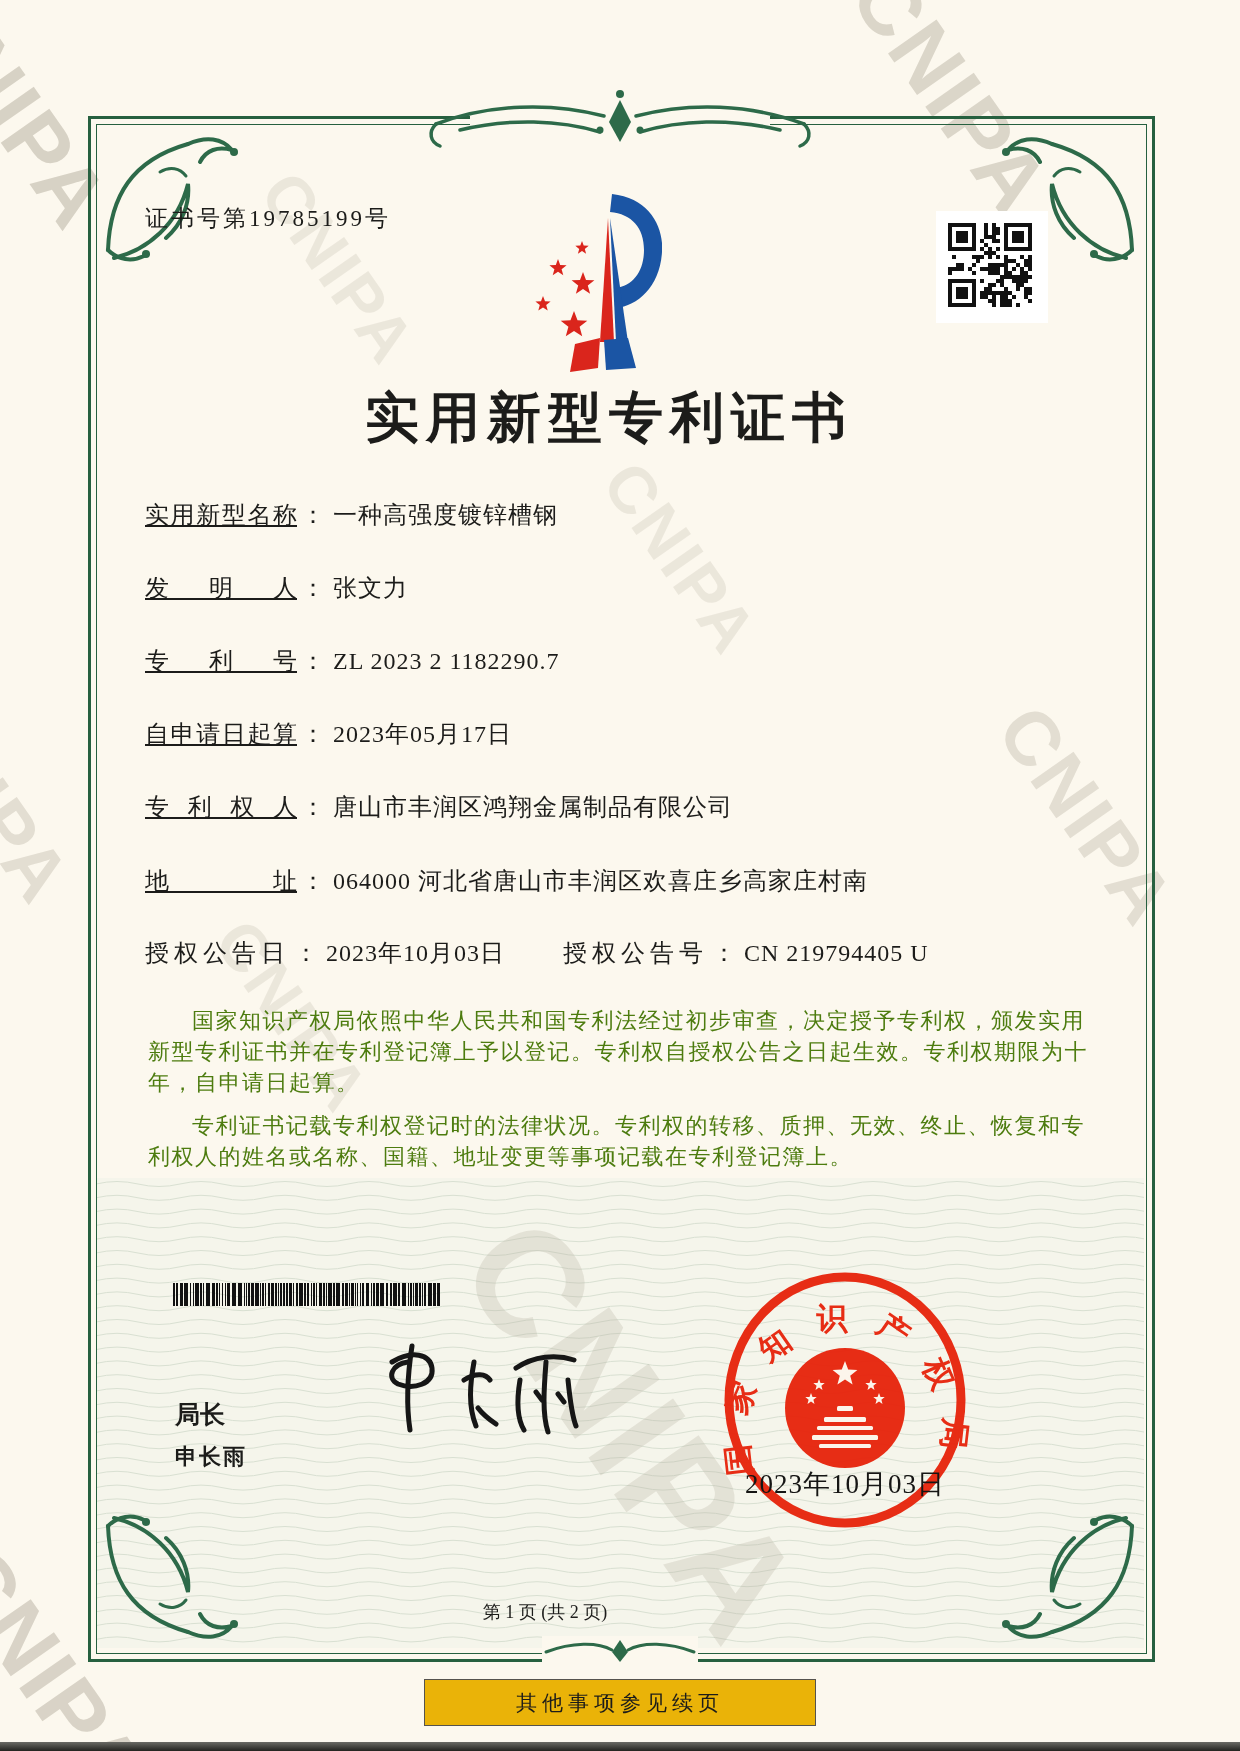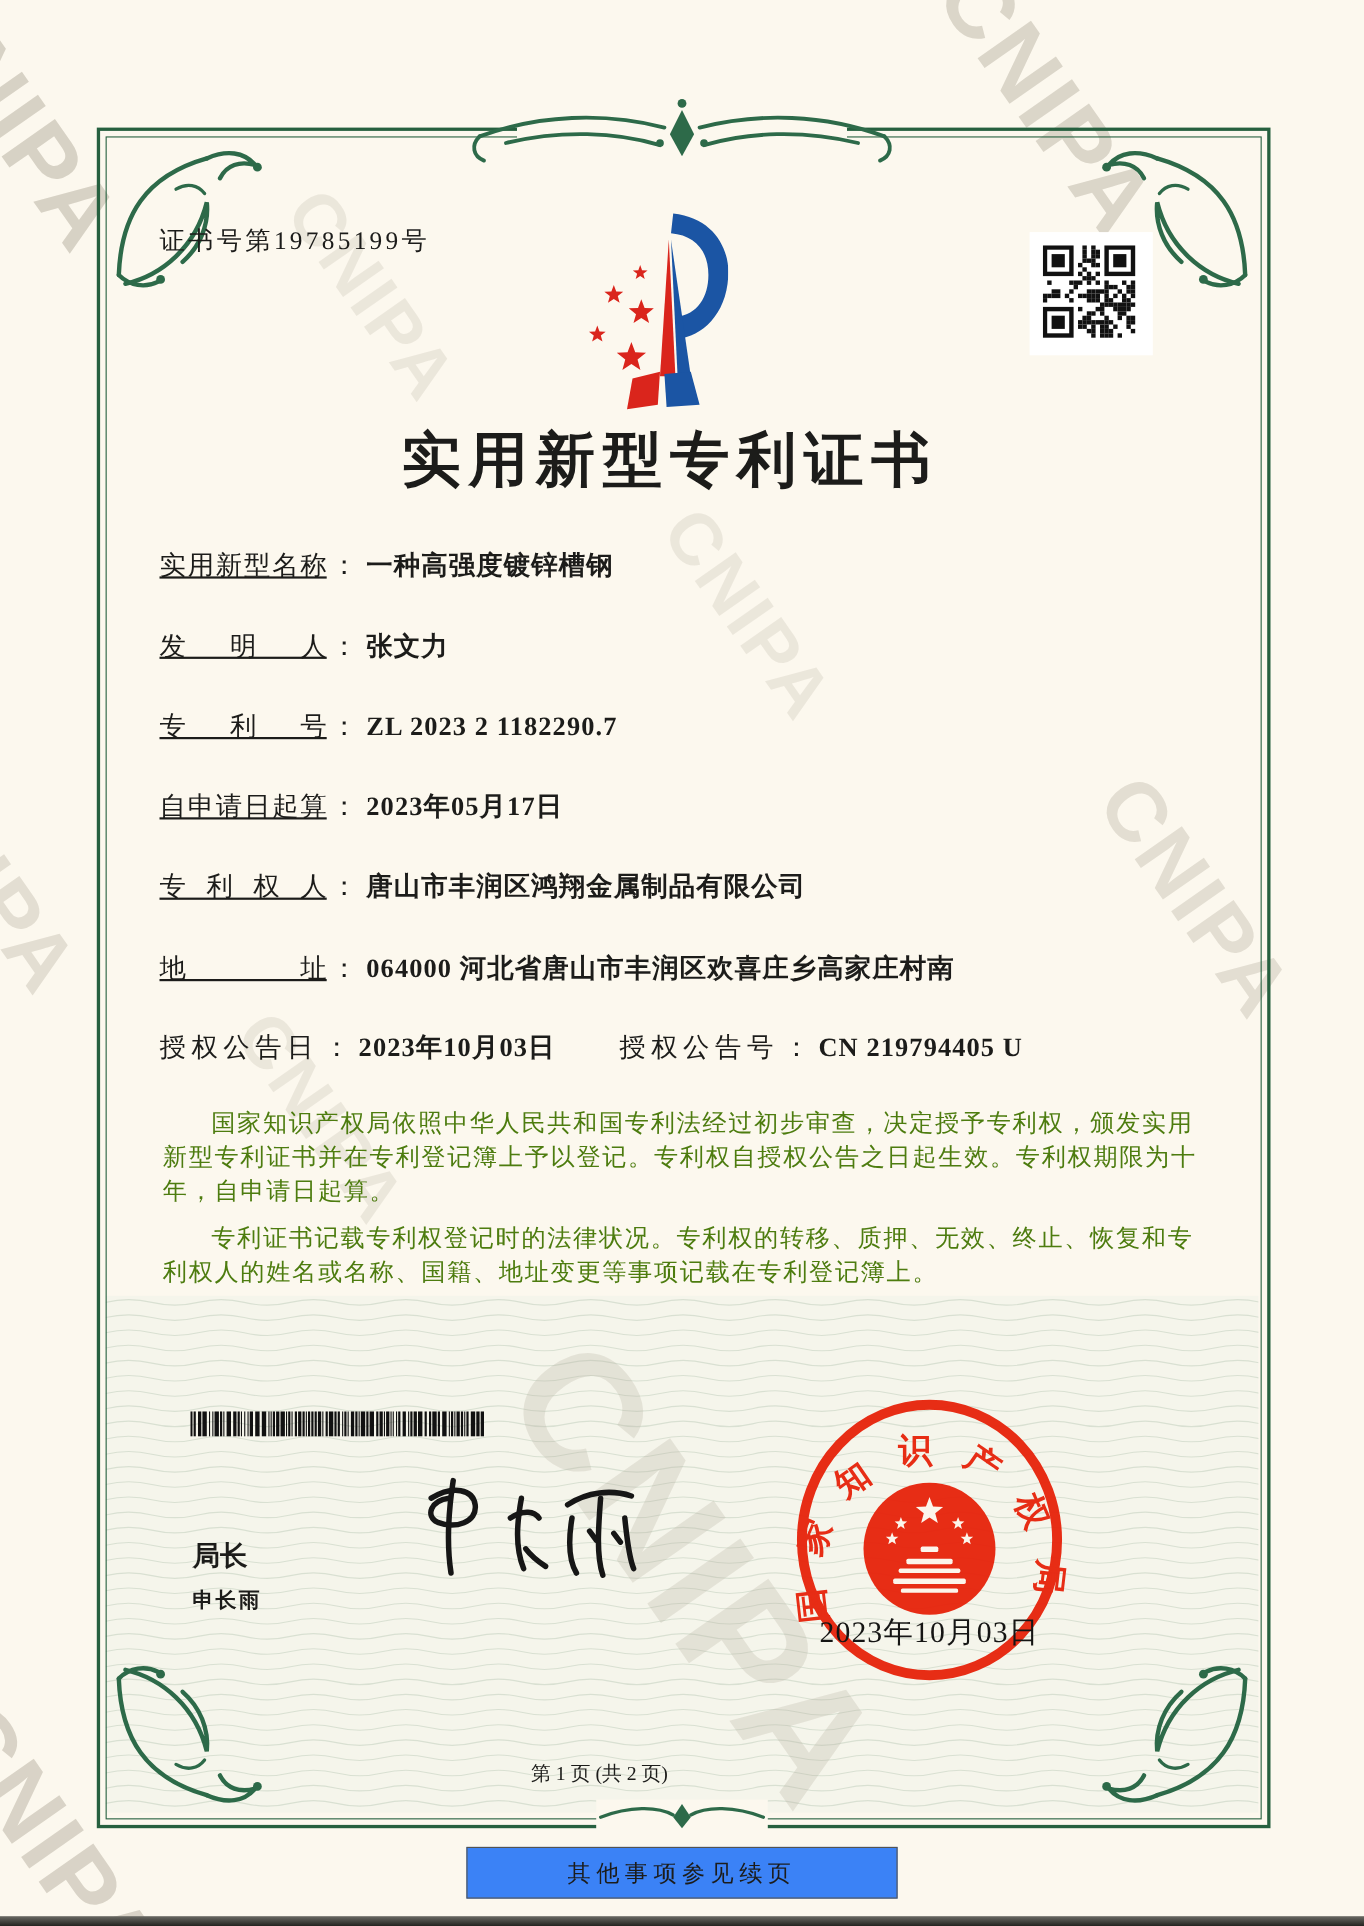--- a/index.html
+++ b/index.html
@@ -17,37 +17,37 @@
   .cert-no{position:absolute;left:145px;top:203px;font-size:23px;letter-spacing:3px;z-index:3;}
   .logo{position:absolute;left:512px;top:192px;z-index:3;}
   .qr-box{position:absolute;left:936px;top:211px;width:112px;height:112px;background:#ffffff;z-index:3;
           display:flex;align-items:center;justify-content:center;}
   .title{position:absolute;left:585px;top:382px;transform:translateX(-50%);font-size:54px;font-weight:bold;
          letter-spacing:7px;white-space:nowrap;z-index:3;margin-left:24px;}
   
   .frow{position:absolute;left:145px;font-size:24px;z-index:3;white-space:nowrap;line-height:34px;}
   .flabel{display:inline-block;width:152px;text-align:justify;text-align-last:justify;vertical-align:top;text-decoration:underline;}
   .fcolon{display:inline-block;padding:0 8px 0 4px;}
-  .fvalue{letter-spacing:1px;font-weight:bold;}
+  .fvalue{letter-spacing:1px;}
   .gl{letter-spacing:5px;}
   
   .para{position:absolute;left:148px;width:948px;font-size:22px;line-height:31px;letter-spacing:1.5px;
         text-indent:2em;z-index:3;color:#4d7c0f;}
   
   .barcode{position:absolute;left:173px;top:1283px;z-index:3;}
   .chief-label{position:absolute;left:175px;top:1398px;font-family:"Liberation Sans","DejaVu Sans",sans-serif;
                font-weight:600;font-size:25px;z-index:3;}
   .chief-name{position:absolute;left:175px;top:1442px;font-family:Liberation Mono, monospace;
-              font-weight:600;font-size:19px;letter-spacing:2px;z-index:3;}
+              font-weight:600;font-size:22px;letter-spacing:2px;z-index:3;}
   .signature{position:absolute;left:378px;top:1328px;z-index:3;}
   .seal{position:absolute;left:720px;top:1268px;z-index:4;opacity:.96;}
   .seal-date{position:absolute;left:845px;top:1466px;transform:translateX(-50%);font-size:27px;color:#151514;
              letter-spacing:1px;z-index:5;white-space:nowrap;}
   .page-footer{position:absolute;left:545px;top:1600px;transform:translateX(-50%);font-size:18px;z-index:3;white-space:nowrap;}
-  .cont-box{position:absolute;left:424px;top:1679px;width:390px;height:45px;background:#3b82f6;border:1px solid #55534e;
+  .cont-box{position:absolute;left:424px;top:1679px;width:390px;height:45px;background:#eab308;border:1px solid #55534e;
             display:flex;align-items:center;justify-content:center;font-size:21px;letter-spacing:5px;z-index:3;}
   .bottom-strip{position:absolute;left:0;top:1742px;width:1240px;height:9px;background:linear-gradient(#6a6a64,#23231f);z-index:3;}
 </style>
 </head>
 <body>
 
 <div id="page">
 
   <svg id="waves" class="waves" width="1048" height="470" viewBox="0 0 1048 470">
       <rect width="1048" height="470" fill="#eef1e8" opacity="0.5"></rect>

